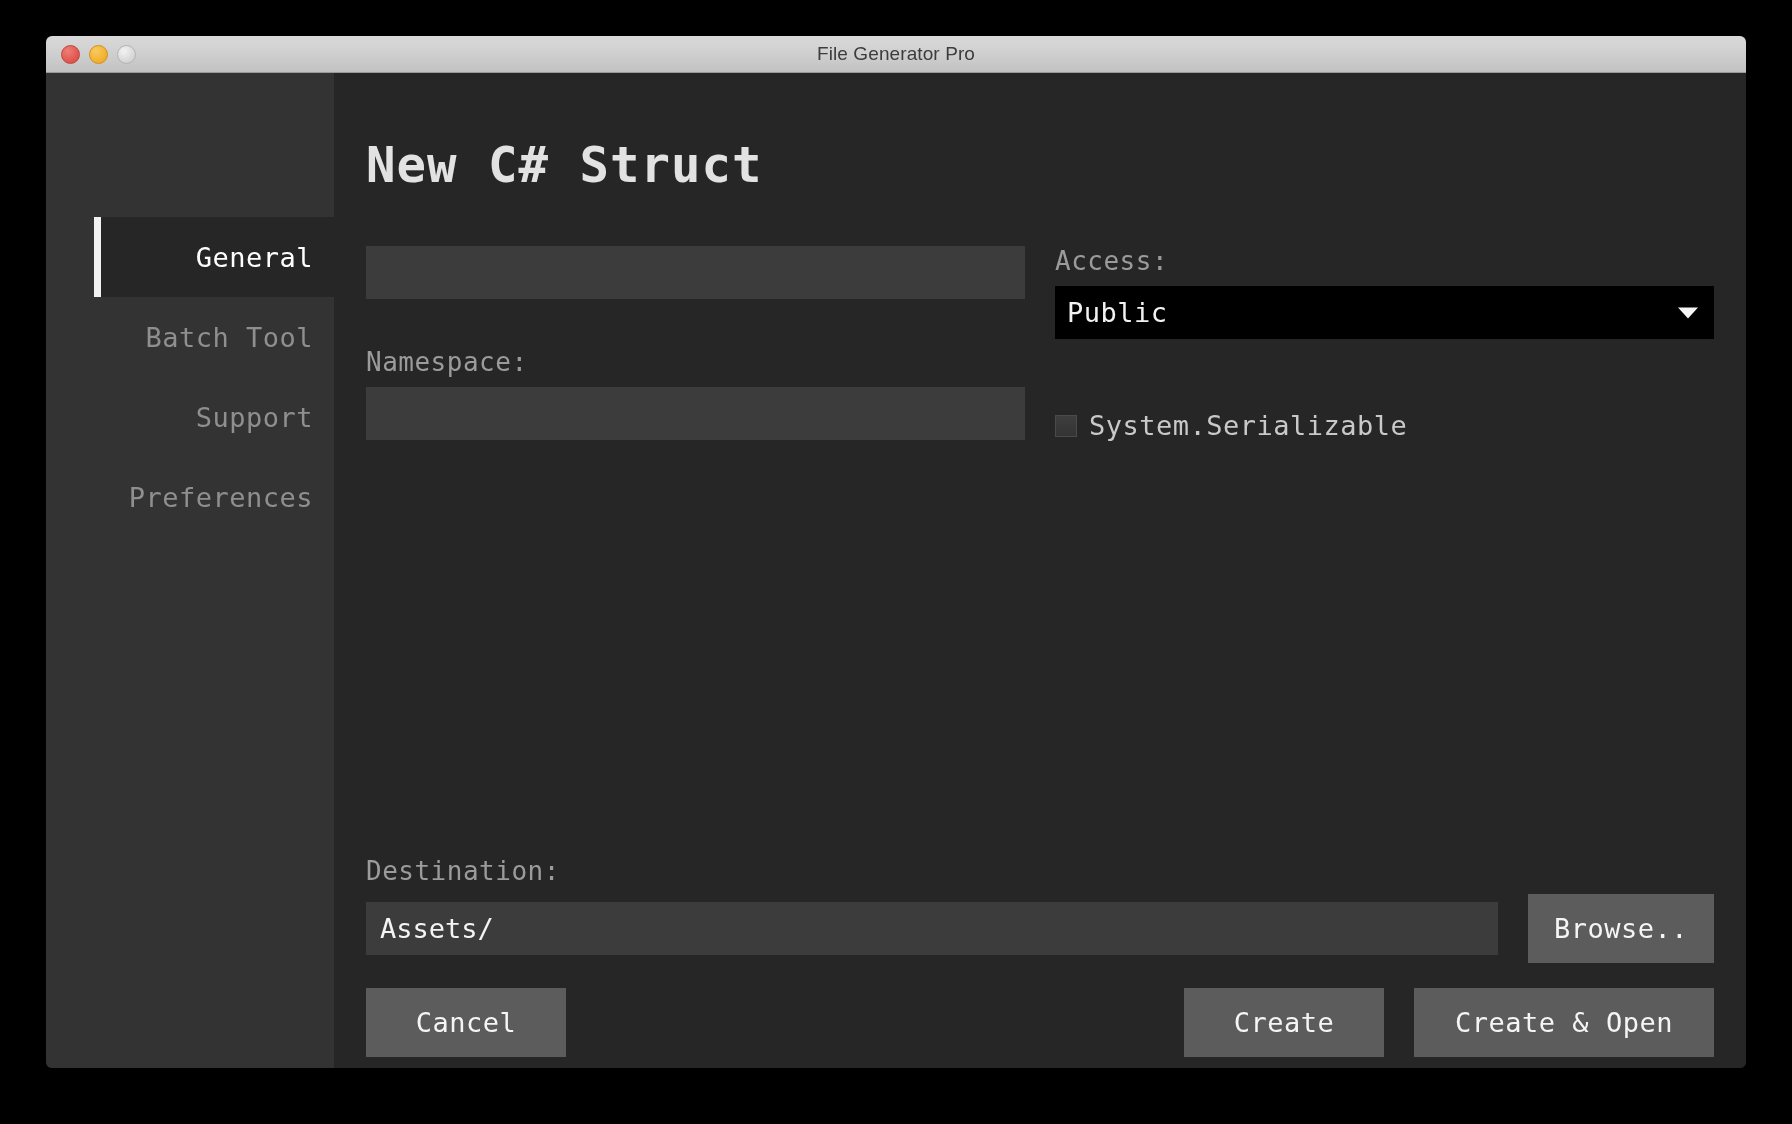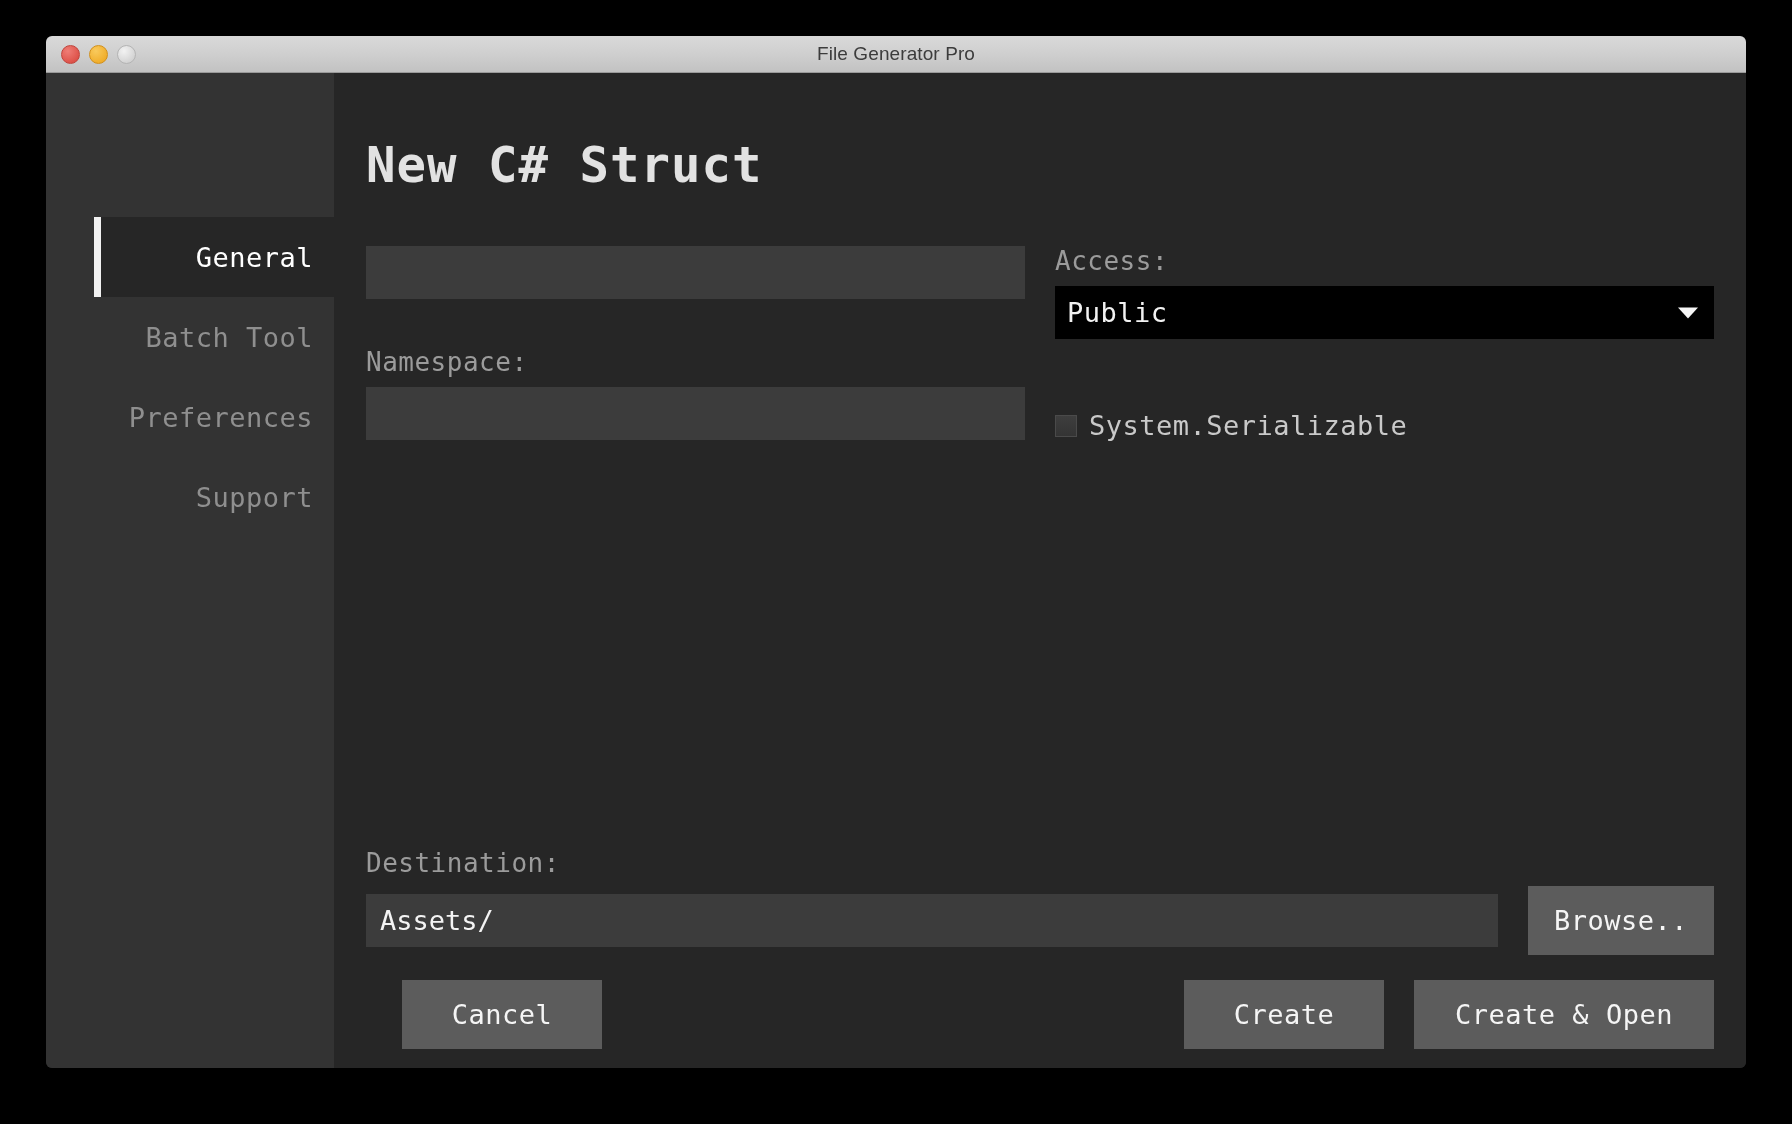--- a/index.html
+++ b/index.html
@@ -198,21 +198,21 @@
     font-size: 27px;
     color: #c9c9c9;
     letter-spacing: 0.5px;
   }
 
   
   #bottom {
     position: absolute;
     left: 32px;
     right: 32px;
-    bottom: 20px;
+    bottom: 12px;
   }
   #dest-label {
     font-size: 26px;
     color: #9b9b9b;
     letter-spacing: 0.5px;
     margin-bottom: 8px;
     display: block;
   }
   #dest-row {
     display: flex;
@@ -243,21 +243,20 @@
     cursor: pointer;
     display: inline-flex;
     align-items: center;
     justify-content: center;
     box-sizing: border-box;
   }
   #action-row {
     display: flex;
     align-items: flex-end;
     margin-top: 25px;
-    margin-left: 36px;
   }
   #action-row .spacer { flex: 1; }
   #btn-cancel { min-width: 200px; }
   #btn-create { min-width: 200px; margin-right: 30px; }
   #btn-create-open { min-width: 300px; }
 </style>
 </head>
 <body>
 
 <div id="window">
@@ -274,24 +273,24 @@
   <div id="body">
 
     <div id="sidebar">
       <div class="nav-item active">
         <span>General</span>
       </div>
       <div class="nav-item">
         <span>Batch Tool</span>
       </div>
       <div class="nav-item">
+        <span>Support</span>
+      </div>
+      <div class="nav-item">
         <span>Preferences</span>
-      </div>
-      <div class="nav-item">
-        <span>Support</span>
       </div>
     </div>
 
     <div id="content">
 
       <div id="page-title">New C# Struct</div>
 
       <div id="form-grid">
 
         <div class="col">

